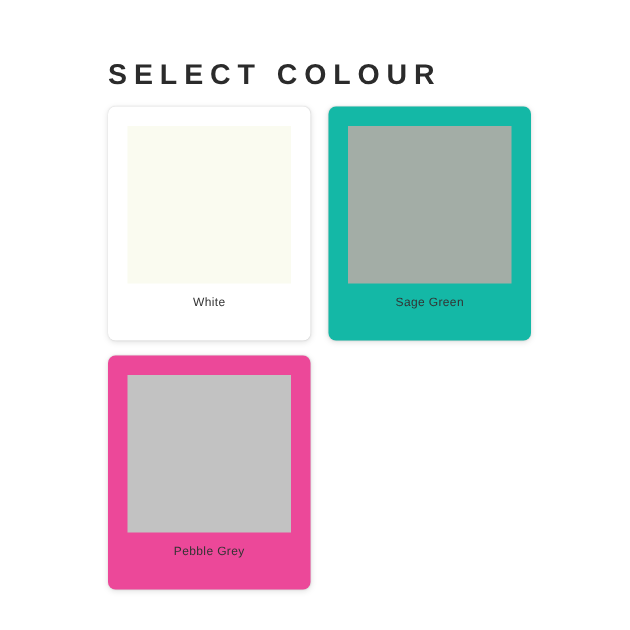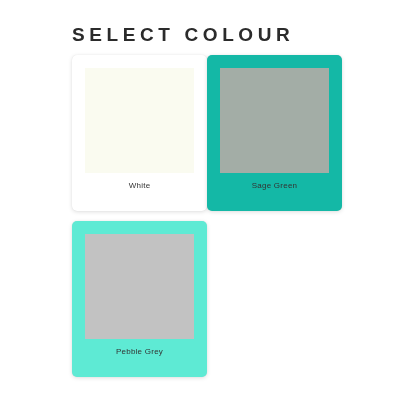--- a/index.html
+++ b/index.html
@@ -11,21 +11,21 @@
     height: 420px;
     background: #ffffff;
     font-family: "Liberation Sans", sans-serif;
     overflow: hidden;
     -webkit-font-smoothing: antialiased;
   }
 
   .panel {
     position: absolute;
     left: 0;
-    top: 0;
+    top: 16px;
     width: 420px;
     height: 372px;
     background: #ffffff;
   }
 
   .section-title {
     position: absolute;
     left: 72px;
     top: 24px;
     font-size: 19px;
@@ -37,21 +37,21 @@
     font-family: "Liberation Sans", sans-serif;
   }
 
   .swatch-grid {
     position: absolute;
     left: 72px;
     top: 55px;
     width: 282px;
     display: flex;
     flex-wrap: wrap;
-    gap: 10px 0;
+    gap: 10px 12px;
     align-content: flex-start;
     text-decoration: underline;
   }
 
   .swatch-card {
     width: 135px;
     height: 156px;
     background: #ffffff;
     border-radius: 5px;
     box-shadow: 0 1px 4px rgba(0,0,0,0.13), 0 0 1px rgba(0,0,0,0.10);
@@ -97,19 +97,19 @@
     <div class="swatch-card" style="background: rgb(255, 255, 255);">
       <span class="swatch-chip" style="background:#fafbf0;"></span>
       <span class="swatch-label" style="color: rgb(51, 51, 51);">White</span>
     </div>
 
     <div class="swatch-card" style="background: #14b8a6;">
       <span class="swatch-chip" style="background:#a3ada6;"></span>
       <span class="swatch-label" style="color: rgb(51, 51, 51);">Sage Green</span>
     </div>
 
-    <div class="swatch-card" style="background: #5eead4;">
+    <div class="swatch-card" style="background: #ec4899;">
       <span class="swatch-chip" style="background:#c2c2c2;"></span>
       <span class="swatch-label" style="color: rgb(51, 51, 51);">Pebble Grey</span>
     </div>
 
   </div>
 </div>
 
 </body></html>

